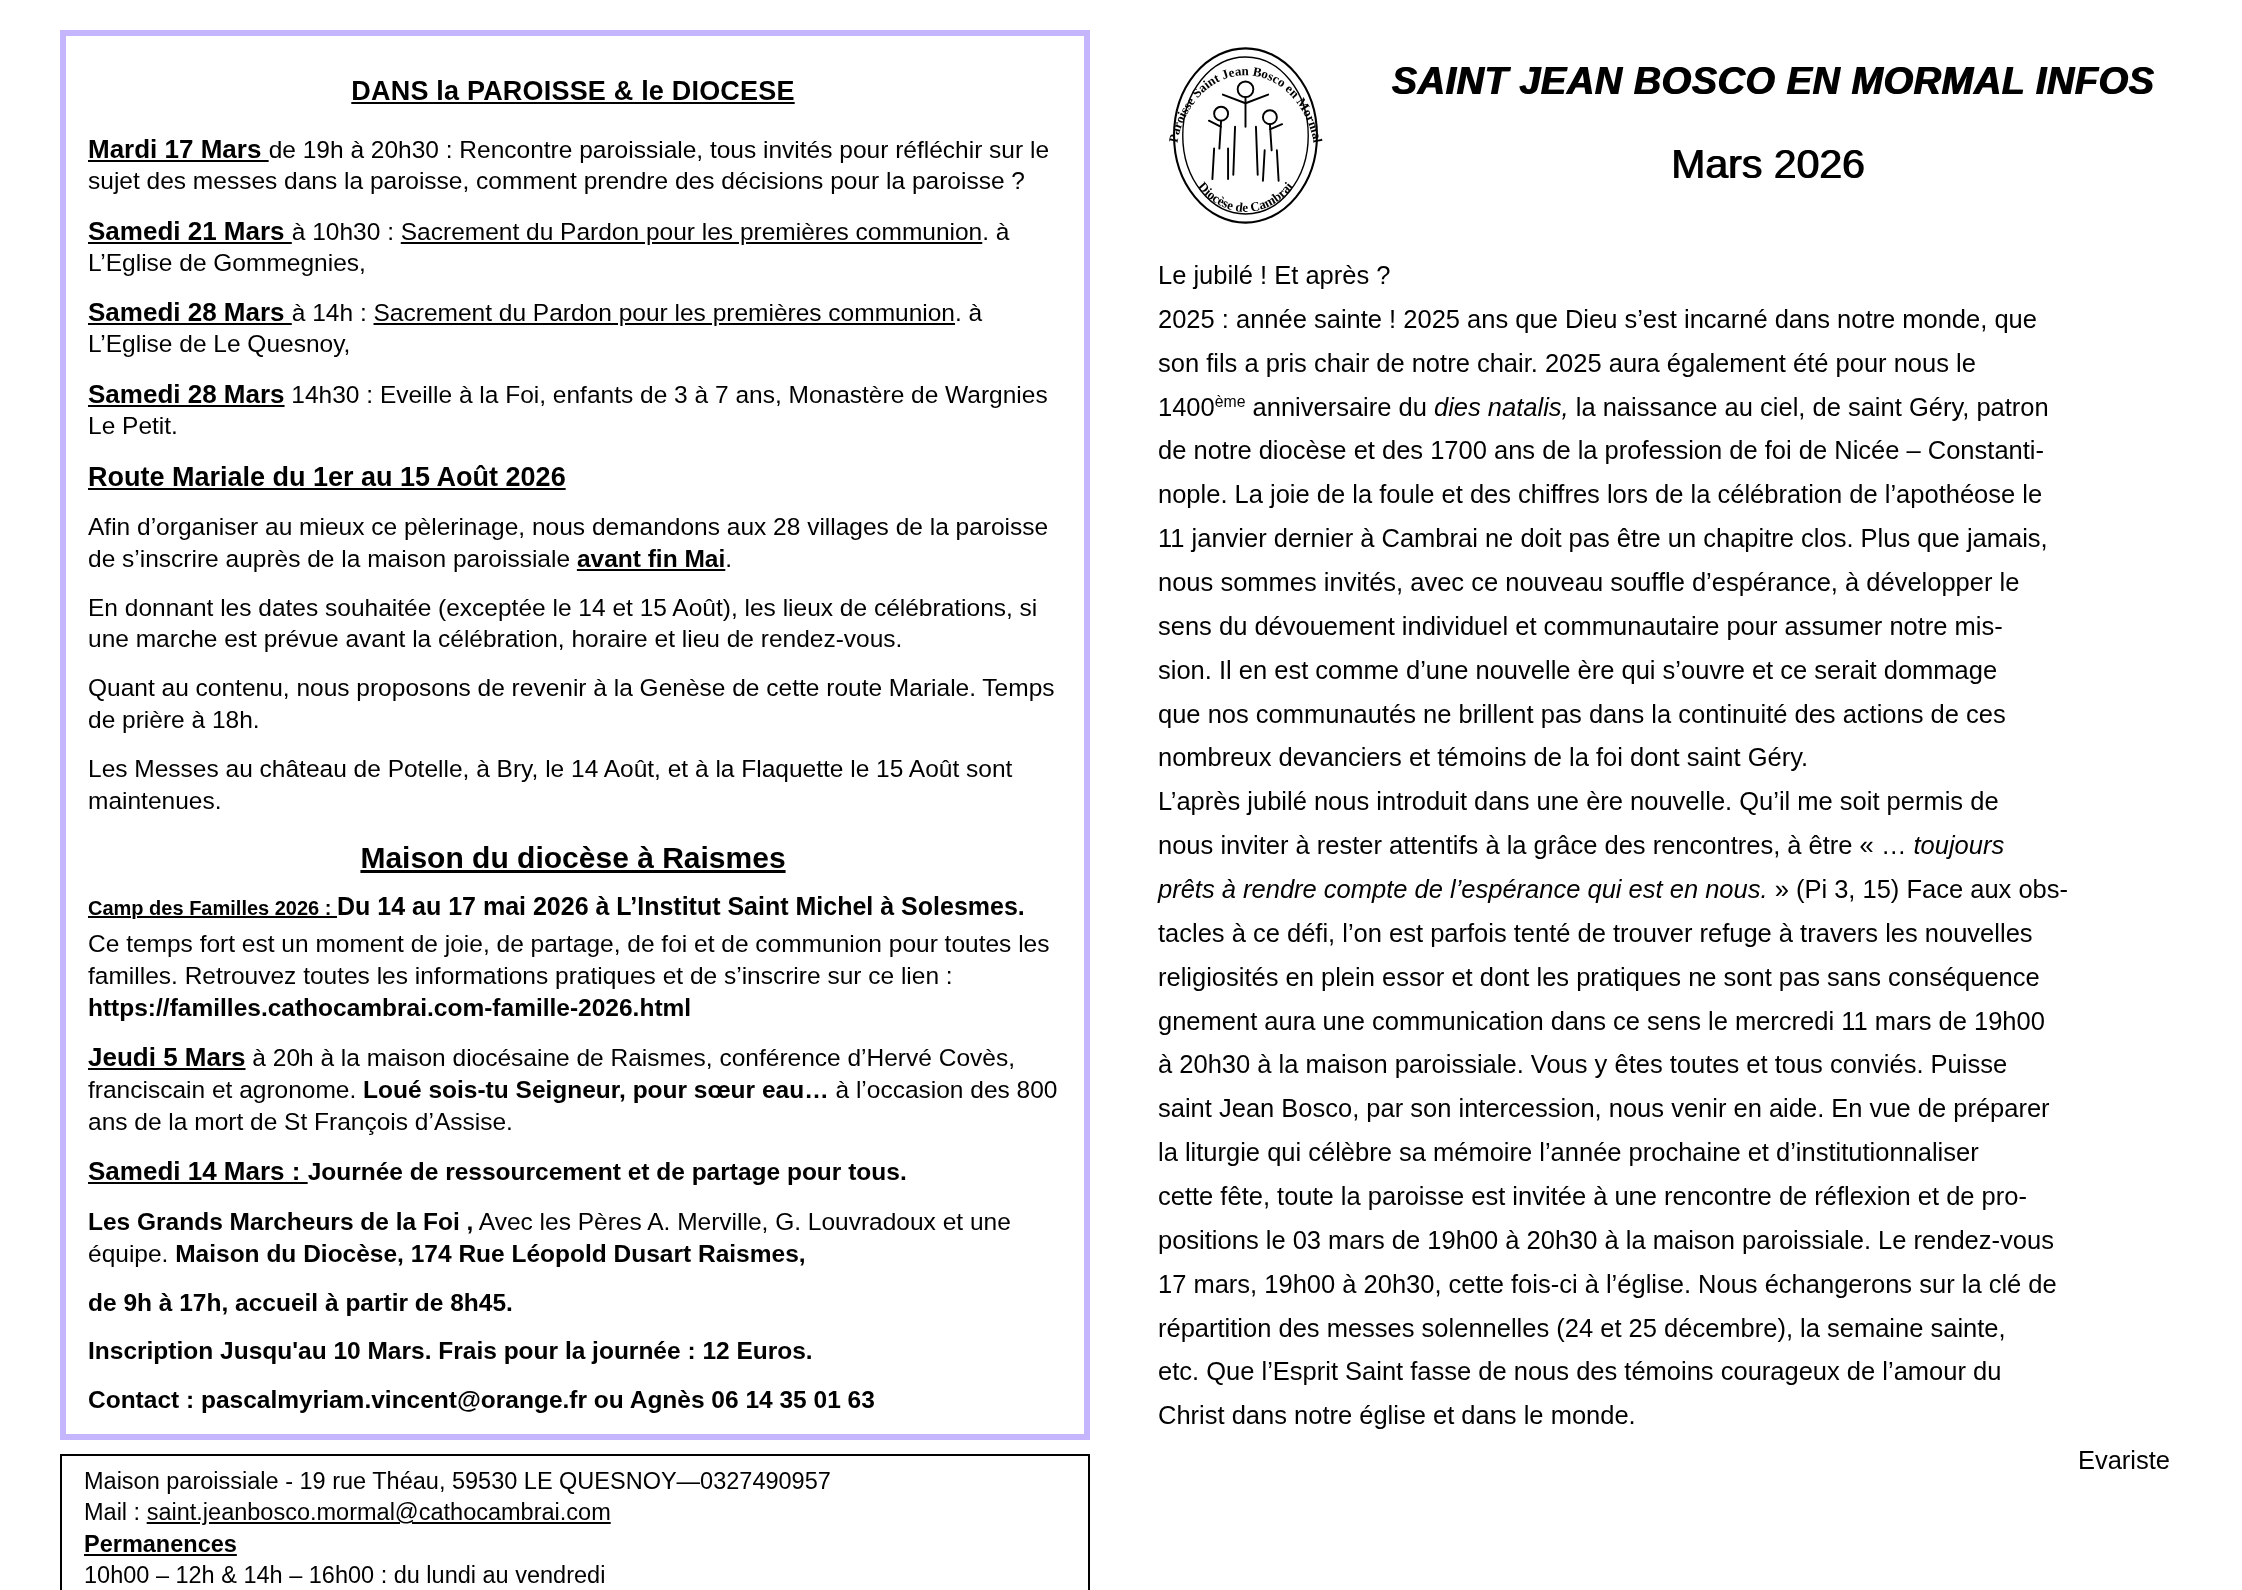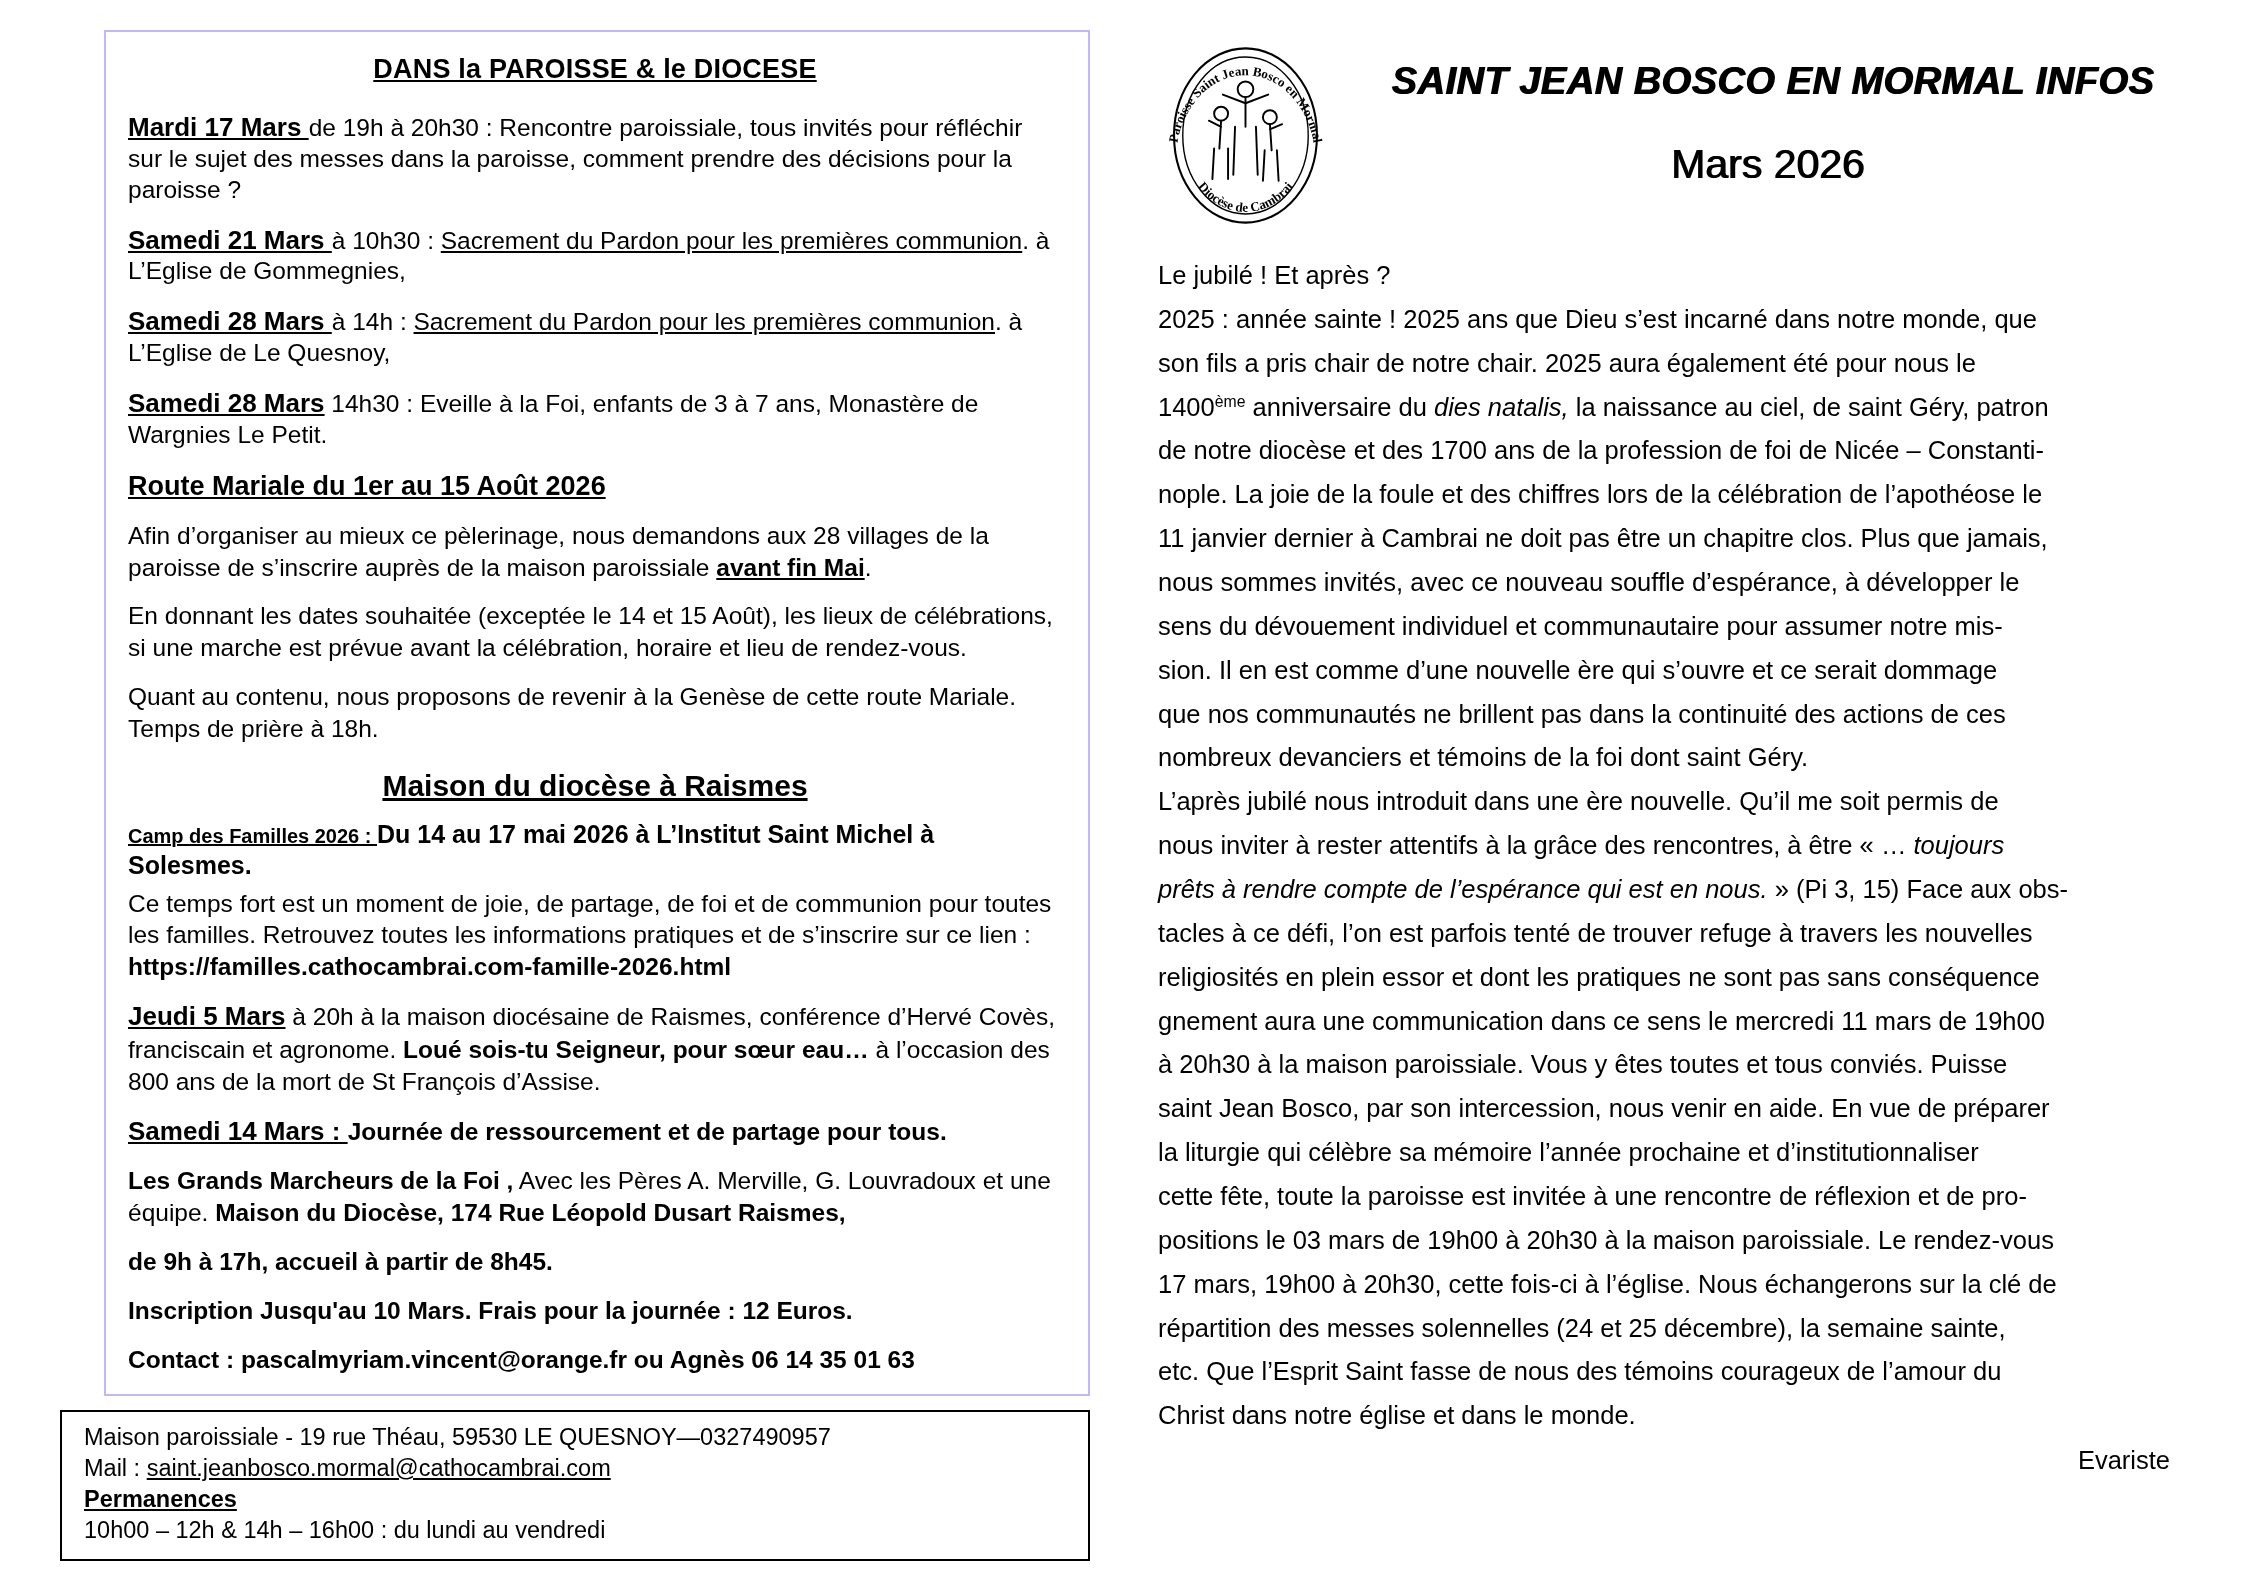--- a/index.html
+++ b/index.html
@@ -24,25 +24,24 @@
 
   
   .left-col {
     width: 1120px;
     box-sizing: border-box;
     padding: 30px 30px 18px 60px;
     display: flex;
     flex-direction: column;
   }
   .events-box {
-    border: 2px solid #c4b5fd;
-    box-sizing: border-box;
-    padding: 14px 26px 14px 22px;
+    border: 6px solid #c4b5fd;
+    box-sizing: border-box;
+    padding: 32px 26px 14px 22px;
     flex: 0 0 auto;
-    margin-left: 44px;
   }
   .contact-box {
     border: 2px solid #000;
     box-sizing: border-box;
     padding: 10px 22px 12px 22px;
     margin-top: 14px;
     flex: 0 0 auto;
   }
 
   .section-title {
@@ -198,20 +197,21 @@
       </p>
 
       <div class="route-head">Route Mariale du 1er au 15 Août 2026</div>
 
       <p class="para">
         <span>Afin d’organiser au mieux ce pèlerinage, nous demandons aux 28 villages de la paroisse de s’inscrire auprès de la maison paroissiale </span><span class="b u">avant fin Mai</span><span>.</span>
       </p>
 
       <p class="para">En donnant les dates souhaitée (exceptée le 14 et 15 Août), les lieux de célébrations, si une marche est prévue avant la célébration, horaire et lieu de rendez-vous.</p>
       <p class="para">Quant au contenu, nous proposons de revenir à la Genèse de cette route Mariale. Temps de prière à 18h.</p>
+      <p class="para">Les Messes au château de Potelle, à Bry, le 14 Août, et à la Flaquette le 15 Août sont maintenues.</p>
 
       <div class="section-title-2">Maison du diocèse à Raismes</div>
 
       <p class="para-tight">
         <span class="camp-head">Camp des Familles 2026 : </span><span class="b" style="font-size:25px">Du 14 au 17 mai 2026 à L’Institut Saint Michel à Solesmes.</span>
       </p>
 
       <p class="para">
         <span>Ce temps fort est un moment de joie, de partage, de foi et de communion pour toutes les familles. Retrouvez toutes les informations pratiques et de s’inscrire sur ce lien : </span><span class="b">https://familles.cathocambrai.com-famille-2026.html</span>
       </p>

